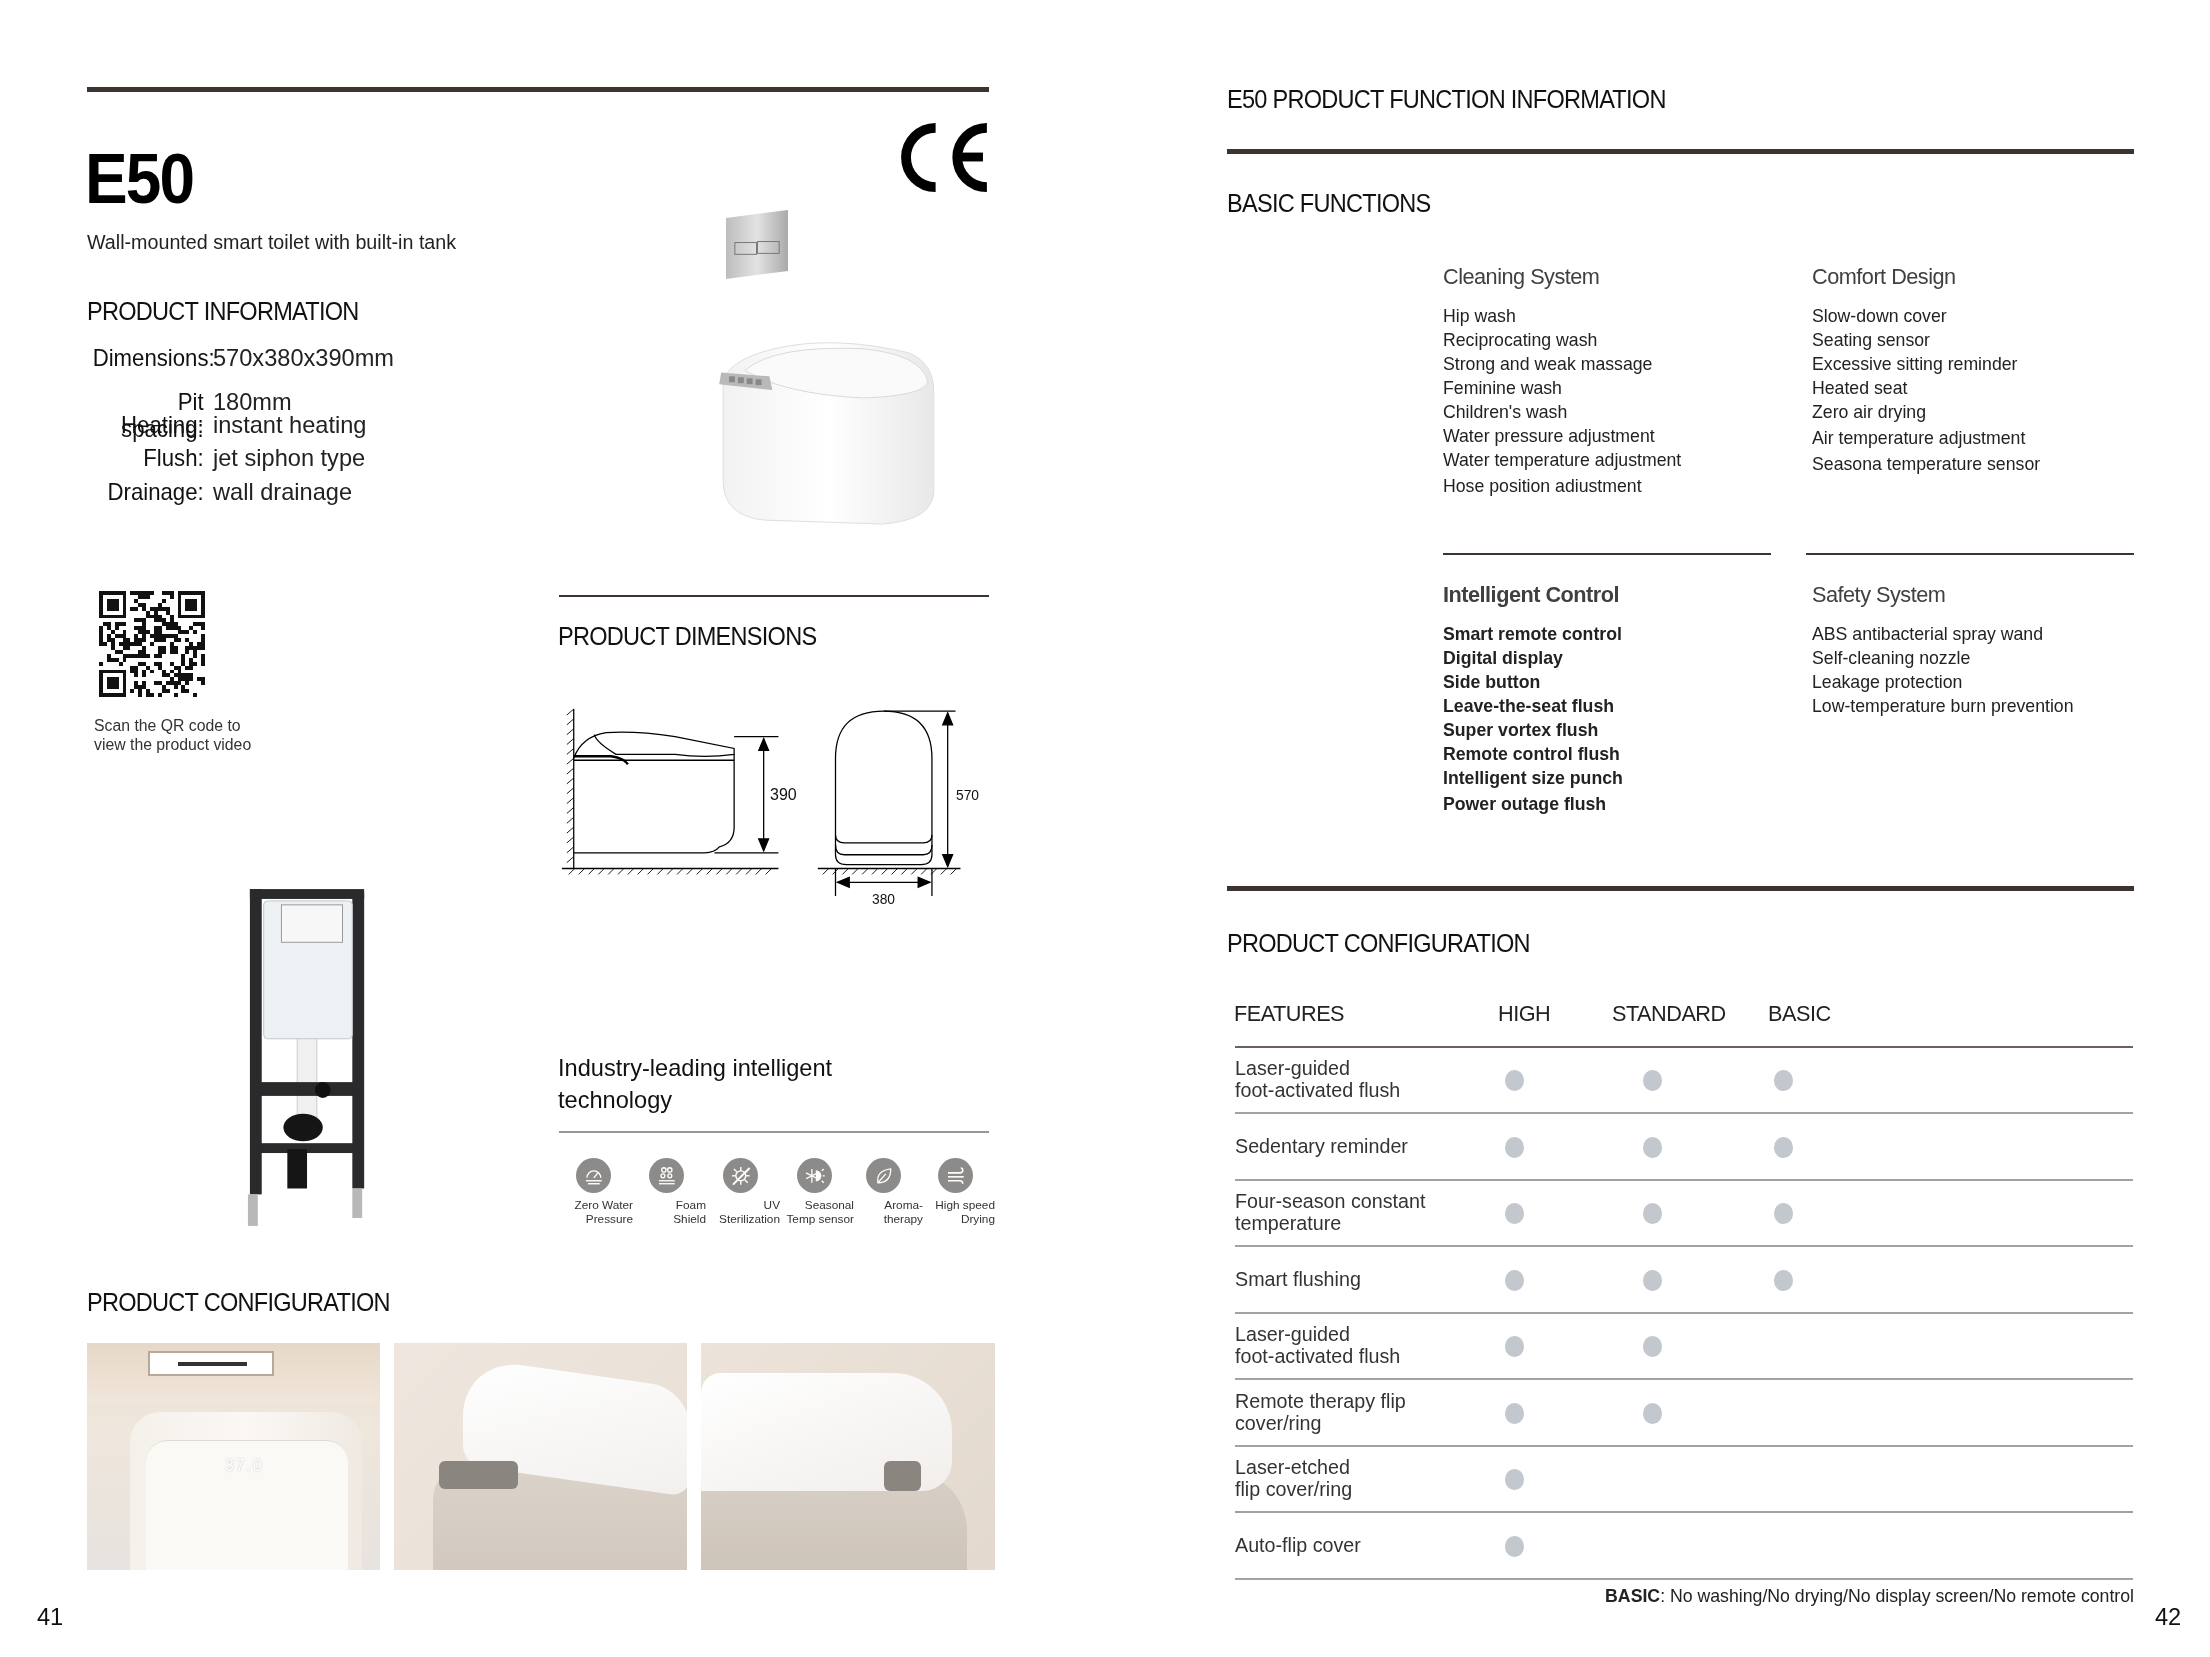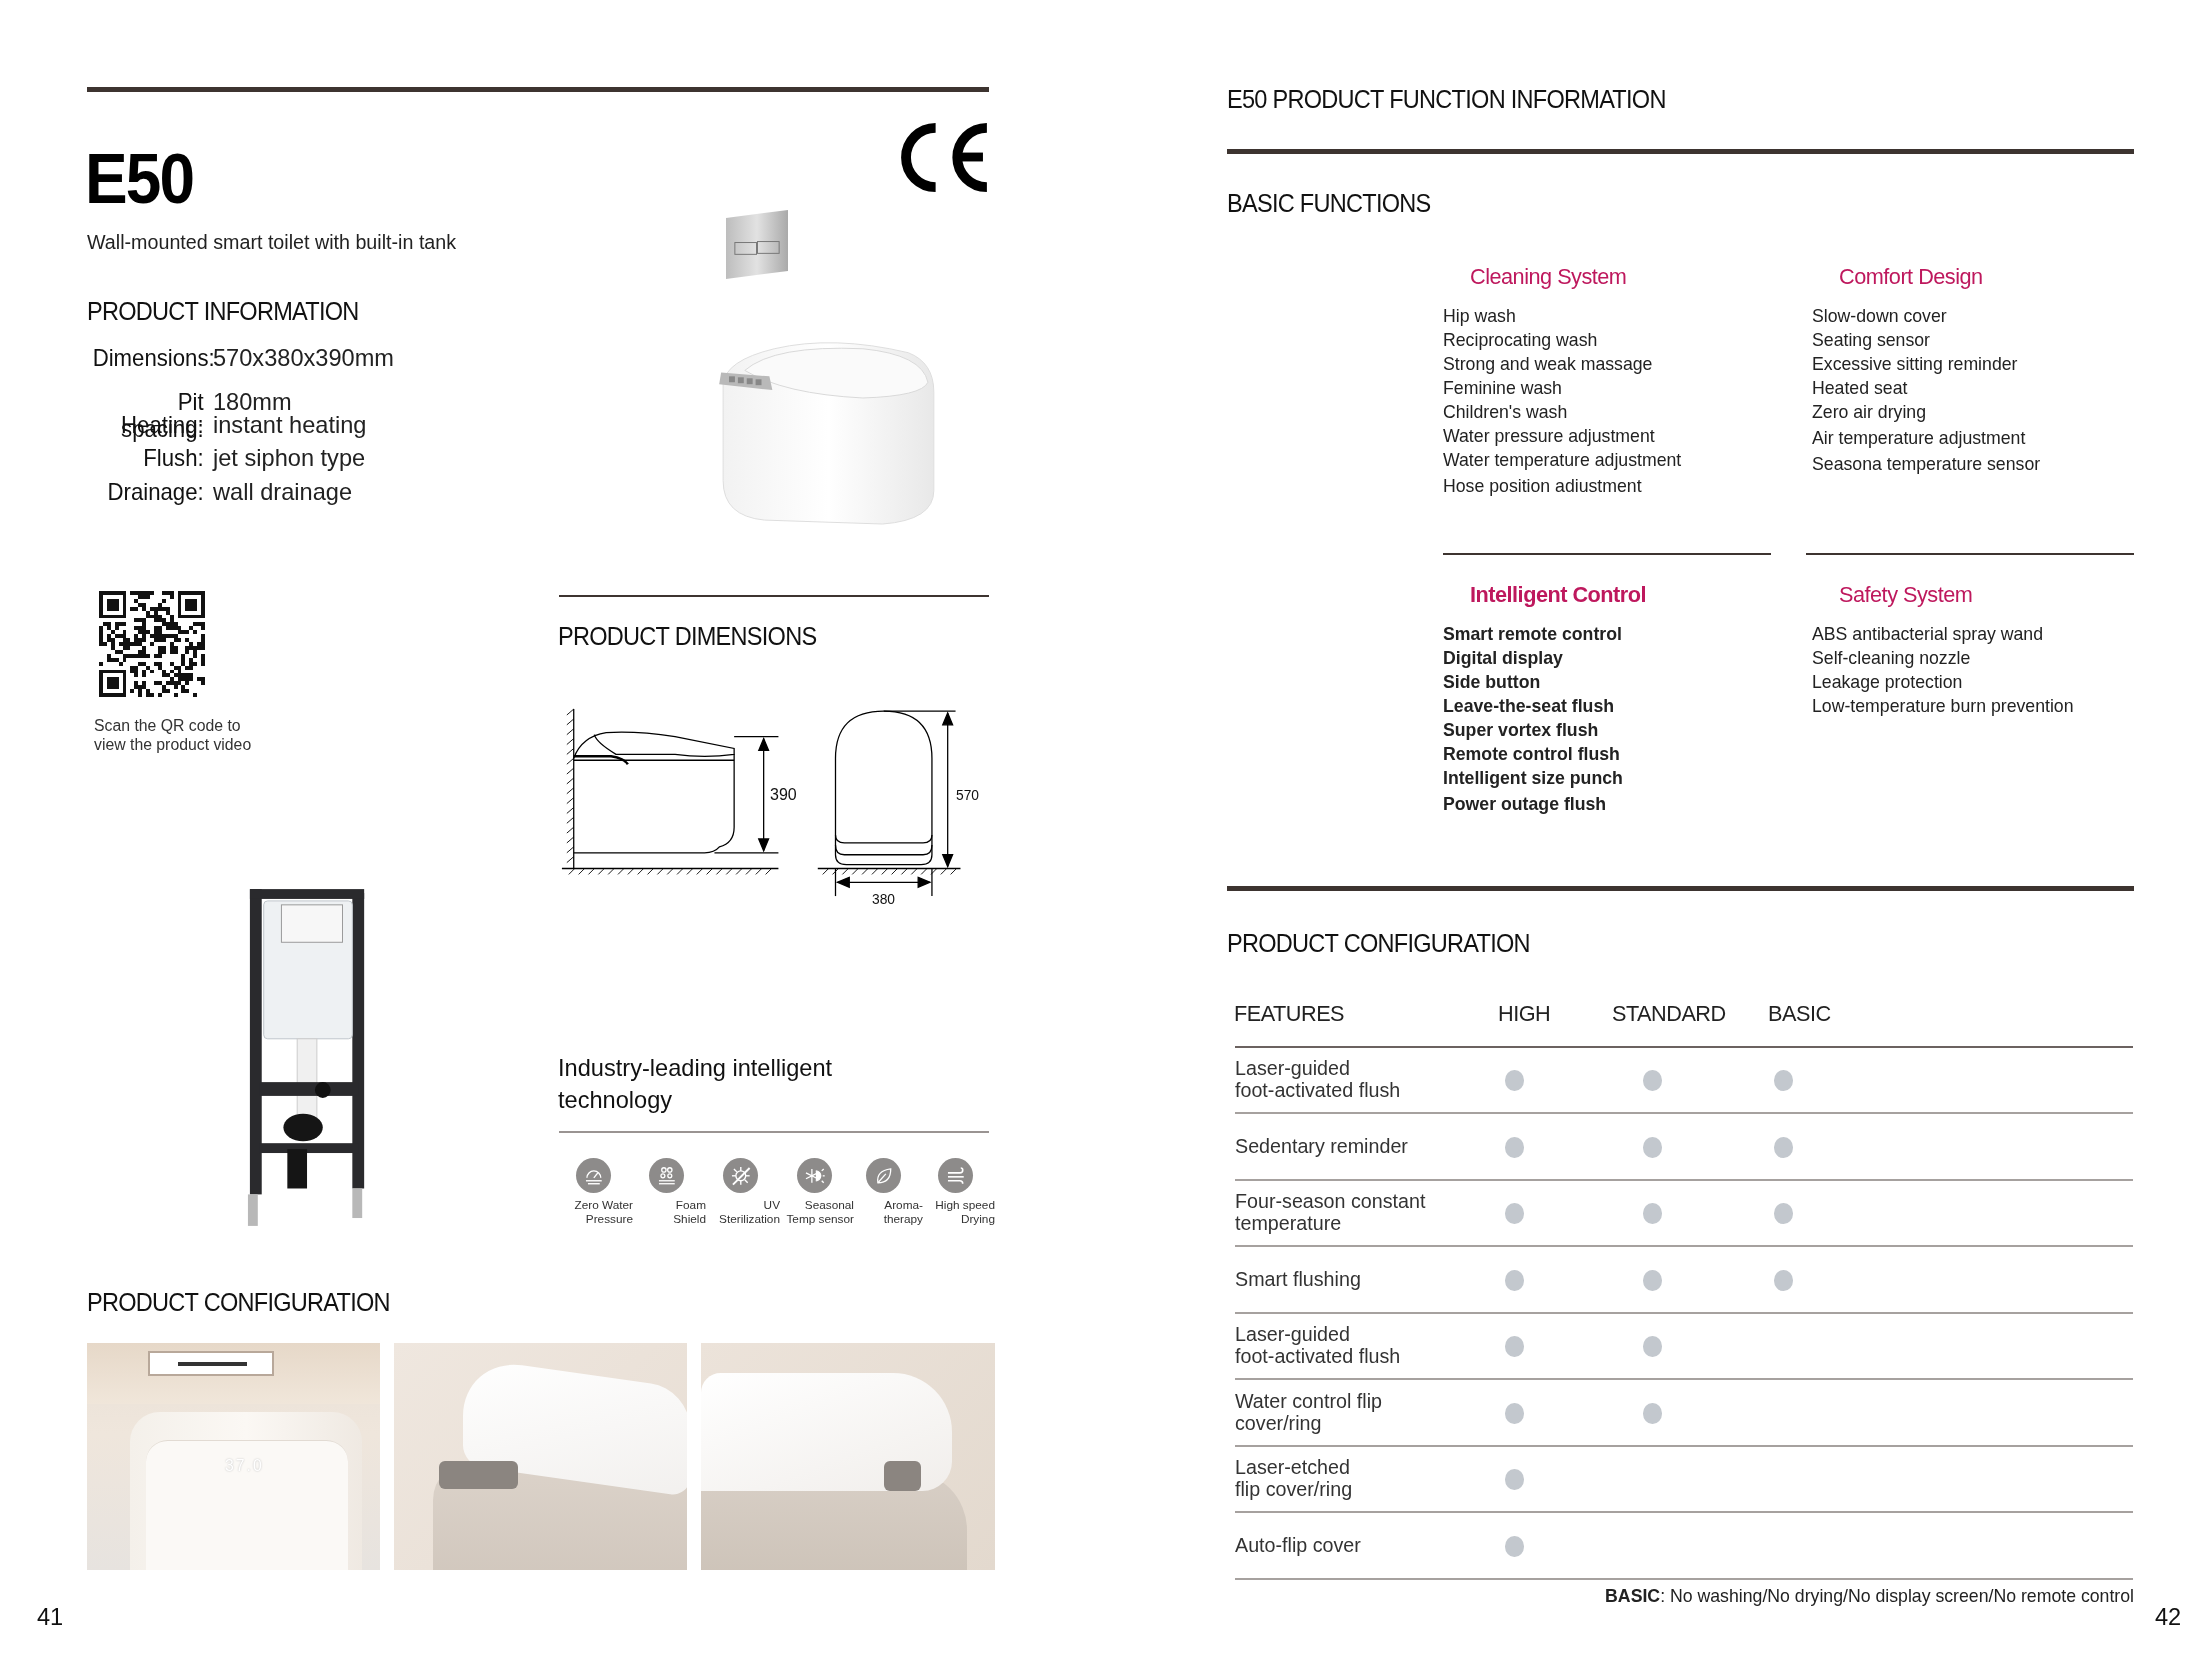--- a/index.html
+++ b/index.html
@@ -17,21 +17,21 @@
   .spec-value { color: #222; white-space: nowrap; }
   .qr { position: absolute; left: 99px; top: 591px; width: 106px; height: 106px; }
   .qr-caption { position: absolute; left: 94px; top: 717px; font-size: 15.8px; line-height: 18.7px; color: #333; }
   .feat-title { position: absolute; font-size: 23.6px; color: #111; line-height: 31.5px; }
   .icon-item { position: absolute; top: 1158px; width: 79px; text-align: right; }
   .icon-circle { width: 35px; height: 35px; border-radius: 50%; background: #8d8b8a; margin: 0 auto; display: flex; align-items: center; justify-content: center; }
   .icon-label { font-size: 11.8px; line-height: 13.8px; color: #333; margin-top: 5.9px; }
   .photo { position: absolute; top: 1343px; height: 227px; overflow: hidden; }
   .page-num { position: absolute; top: 1604px; font-size: 23.6px; color: #111; }
   .fn-group { position: absolute; width: 335px; }
-  .fn-title { font-size: 21.7px; color: #be185d; letter-spacing: -0.5px; margin-bottom: 13.8px; margin-left: 27px; }
+  .fn-title { font-size: 21.7px; color: #404040; letter-spacing: -0.5px; margin-bottom: 13.8px; }
   .fn-item { font-size: 17.7px; line-height: 24px; color: #222; }
   .cfg-head { position: absolute; top: 1001px; font-size: 21.7px; color: #222; letter-spacing: -0.5px; }
   .cfg-row { position: absolute; left: 1235px; width: 898px; height: 66px; border-bottom: 2px solid #a6a19f; }
   .cfg-feature { position: absolute; left: 0; top: 50%; transform: translateY(-50%); font-size: 19.7px; line-height: 21.7px; color: #333; width: 217px; }
   .dot { position: absolute; top: 50%; width: 18.7px; height: 20.7px; margin-top: -9.9px; margin-left: -8.9px; border-radius: 50%; background: #c3c8ce; }
   .note { position: absolute; right: 77px; top: 1586px; font-size: 17.7px; color: #222; white-space: nowrap; }
   .note b { font-weight: bold; }
 </style>
 </head>
 <body>
@@ -690,21 +690,21 @@
     <div class="cfg-row" style="top: 1314px;">
       <div class="cfg-feature">
         <div>Laser-guided</div>
         <div>foot-activated flush</div>
       </div>
       <span class="dot" style="left: 279px; background: rgb(195, 200, 206);"></span>
       <span class="dot" style="left: 417px; background: rgb(195, 200, 206);"></span>
     </div>
     <div class="cfg-row" style="top: 1381px;">
       <div class="cfg-feature">
-        <div>Water control flip</div>
+        <div>Remote therapy flip</div>
         <div>cover/ring</div>
       </div>
       <span class="dot" style="left: 279px; background: rgb(195, 200, 206);"></span>
       <span class="dot" style="left: 417px; background: rgb(195, 200, 206);"></span>
     </div>
     <div class="cfg-row" style="top: 1447px;">
       <div class="cfg-feature">
         <div>Laser-etched</div>
         <div>flip cover/ring</div>
       </div>

